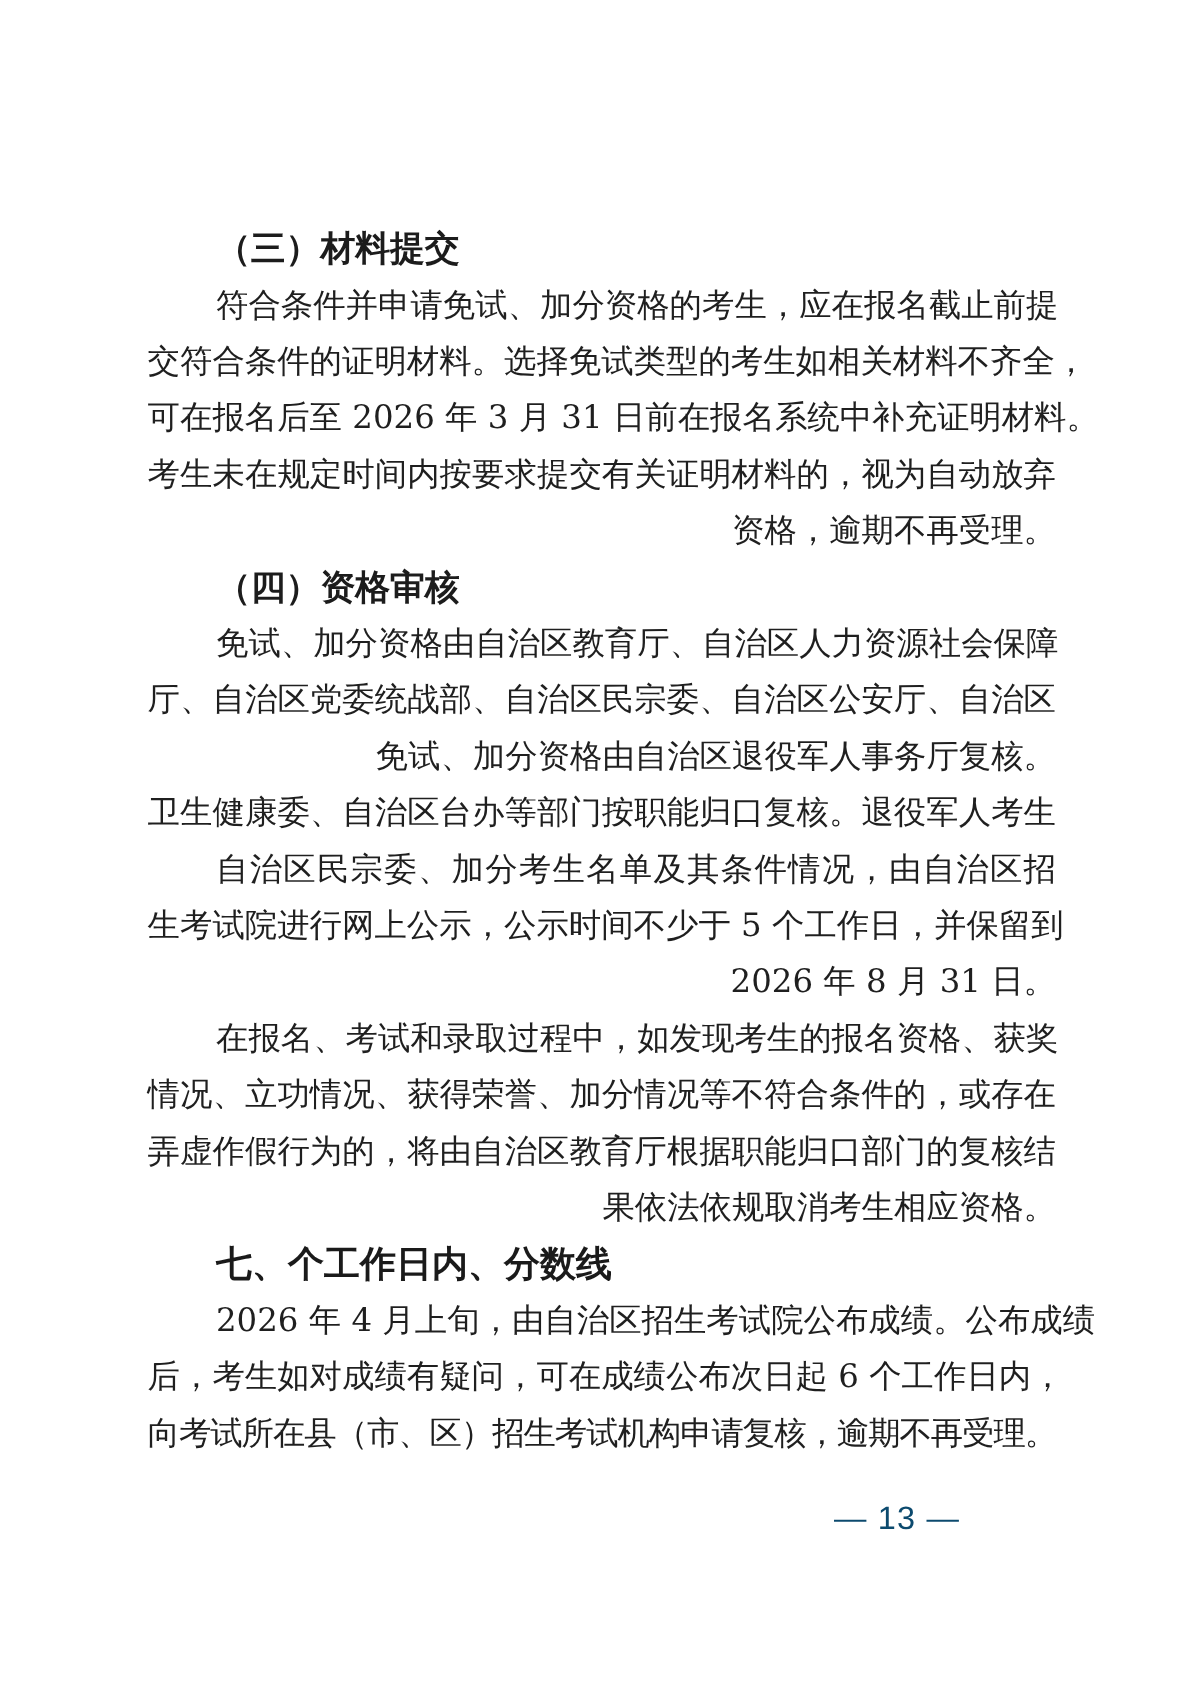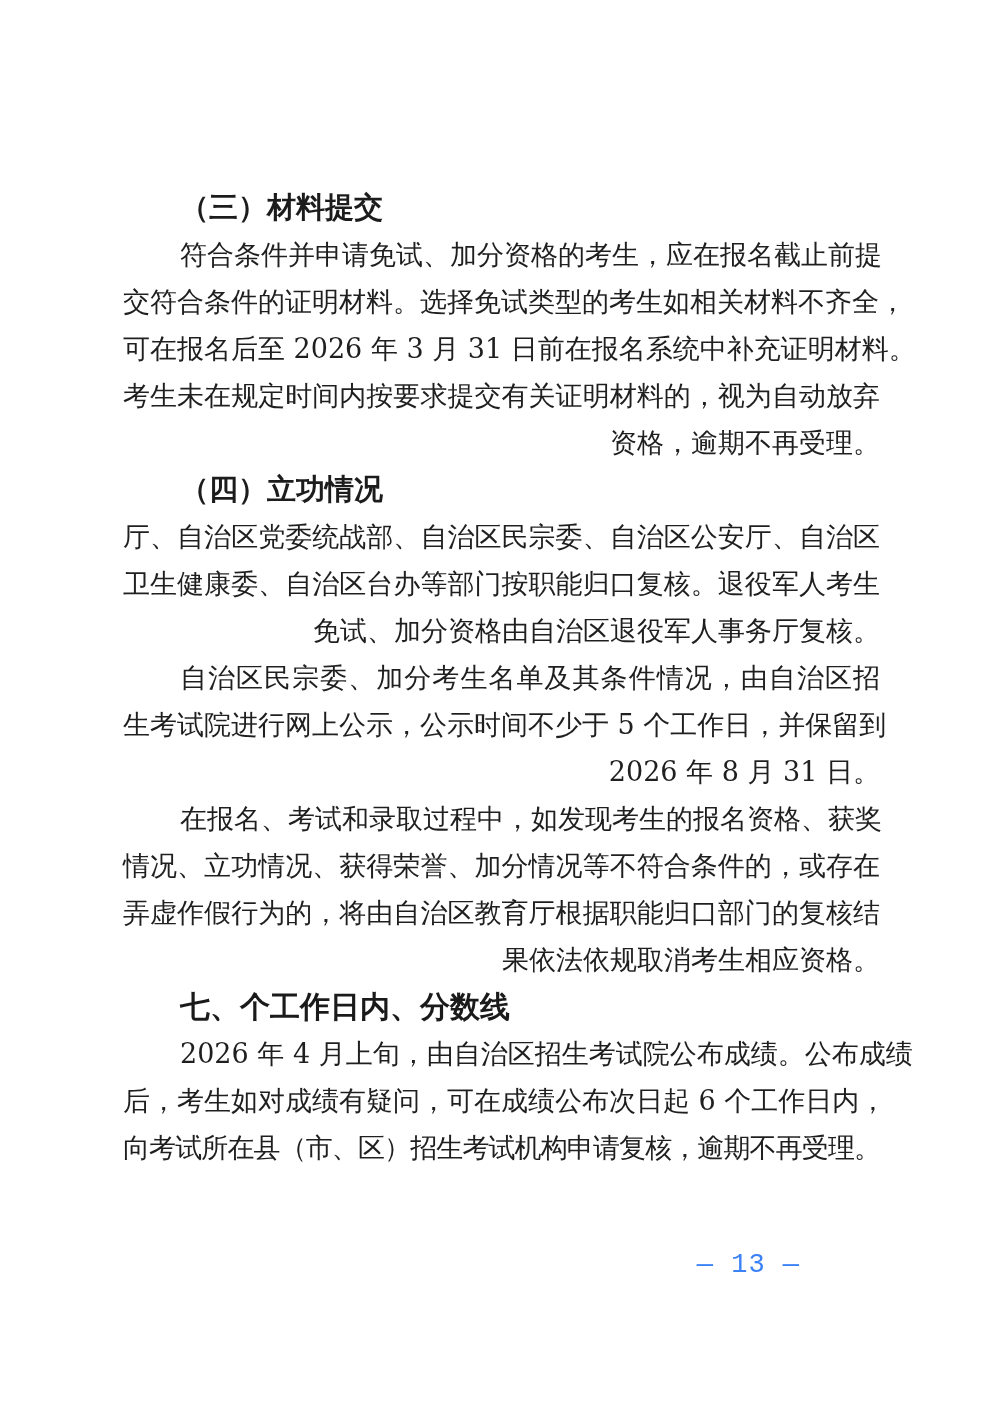--- a/index.html
+++ b/index.html
@@ -47,42 +47,43 @@
     color: #1a1a1a;
     font-family: "DejaVu Sans", "Liberation Sans", sans-serif;
   }
   .page-number {
     position: absolute;
     top: 1242px;
     right: 152px;
     height: 47px;
     line-height: 47px;
     font-size: 27px;
-    color: #3b82f6;
+    color: #0c4a6e;
     letter-spacing: 1px;
-    font-family: Liberation Mono, monospace;
+    font-family: Liberation Sans, sans-serif;
   }
 </style>
 </head>
 <body>
 
 <div class="page">
   <div class="text-block">
 
     <div class="line h-kai">（三）材料提交</div>
     <div class="line full indent">符合条件并申请免试、加分资格的考生，应在报名截止前提</div>
     <div class="line full">交符合条件的证明材料。选择免试类型的考生如相关材料不齐全，</div>
     <div class="line full">可在报名后至 2026 年 3 月 31 日前在报名系统中补充证明材料。</div>
     <div class="line full">考生未在规定时间内按要求提交有关证明材料的，视为自动放弃</div>
     <div class="line end">资格，逾期不再受理。</div>
 
-    <div class="line h-kai">（四）立功情况</div>
+    <div class="line h-kai">（四）资格审核</div>
+    <div class="line full indent">免试、加分资格由自治区教育厅、自治区人力资源社会保障</div>
     <div class="line full">厅、自治区党委统战部、自治区民宗委、自治区公安厅、自治区</div>
+    <div class="line end">免试、加分资格由自治区退役军人事务厅复核。</div>
     <div class="line full">卫生健康委、自治区台办等部门按职能归口复核。退役军人考生</div>
-    <div class="line end">免试、加分资格由自治区退役军人事务厅复核。</div>
     <div class="line full indent">自治区民宗委、加分考生名单及其条件情况，由自治区招</div>
     <div class="line full">生考试院进行网上公示，公示时间不少于 5 个工作日，并保留到</div>
     <div class="line end">2026 年 8 月 31 日。</div>
     <div class="line full indent">在报名、考试和录取过程中，如发现考生的报名资格、获奖</div>
     <div class="line full">情况、立功情况、获得荣誉、加分情况等不符合条件的，或存在</div>
     <div class="line full">弄虚作假行为的，将由自治区教育厅根据职能归口部门的复核结</div>
     <div class="line end">果依法依规取消考生相应资格。</div>
 
     <div class="line h-hei">七、个工作日内、分数线</div>
     <div class="line full indent">2026 年 4 月上旬，由自治区招生考试院公布成绩。公布成绩</div>

